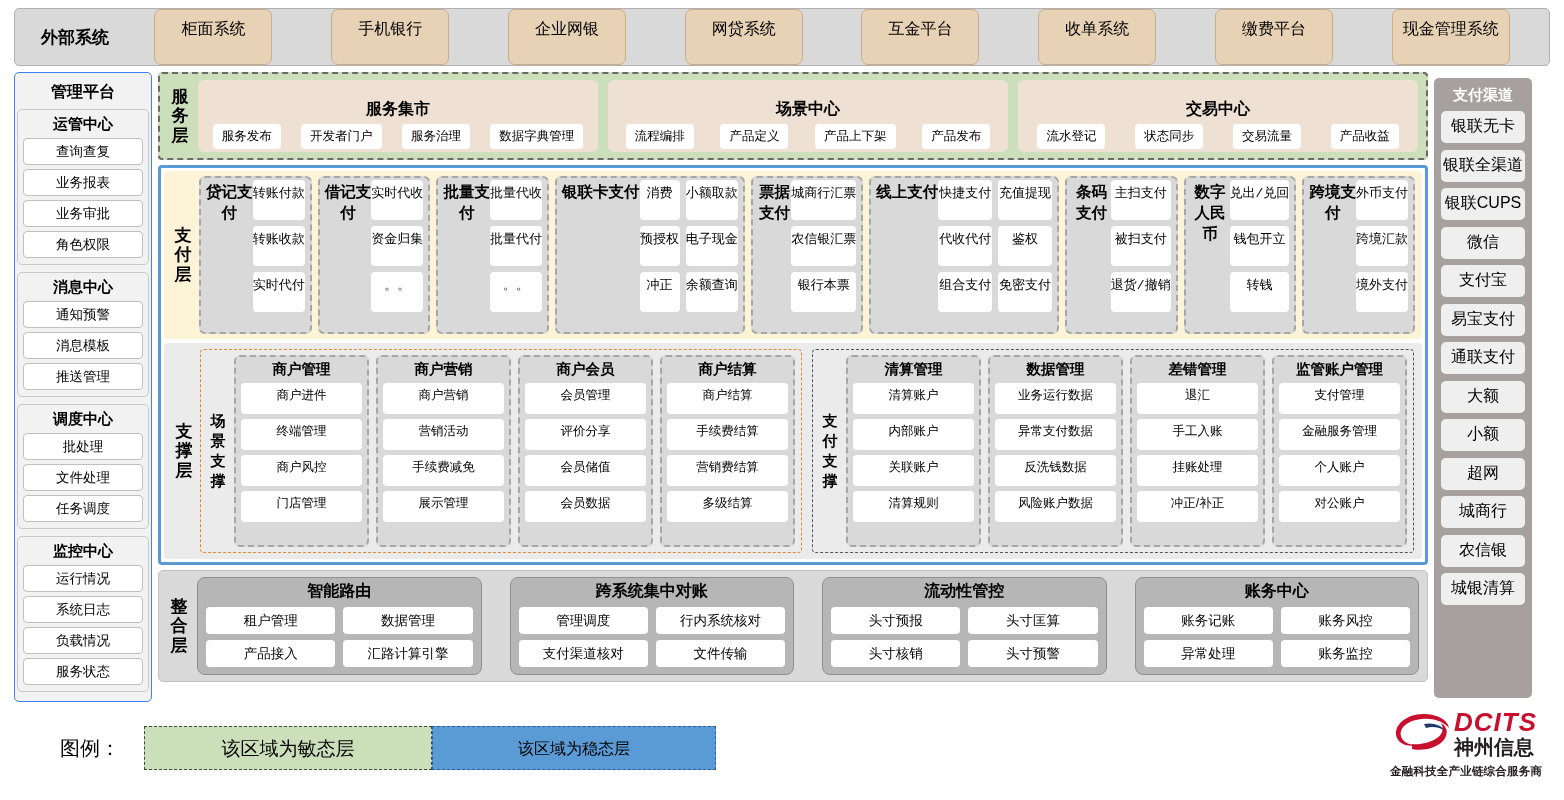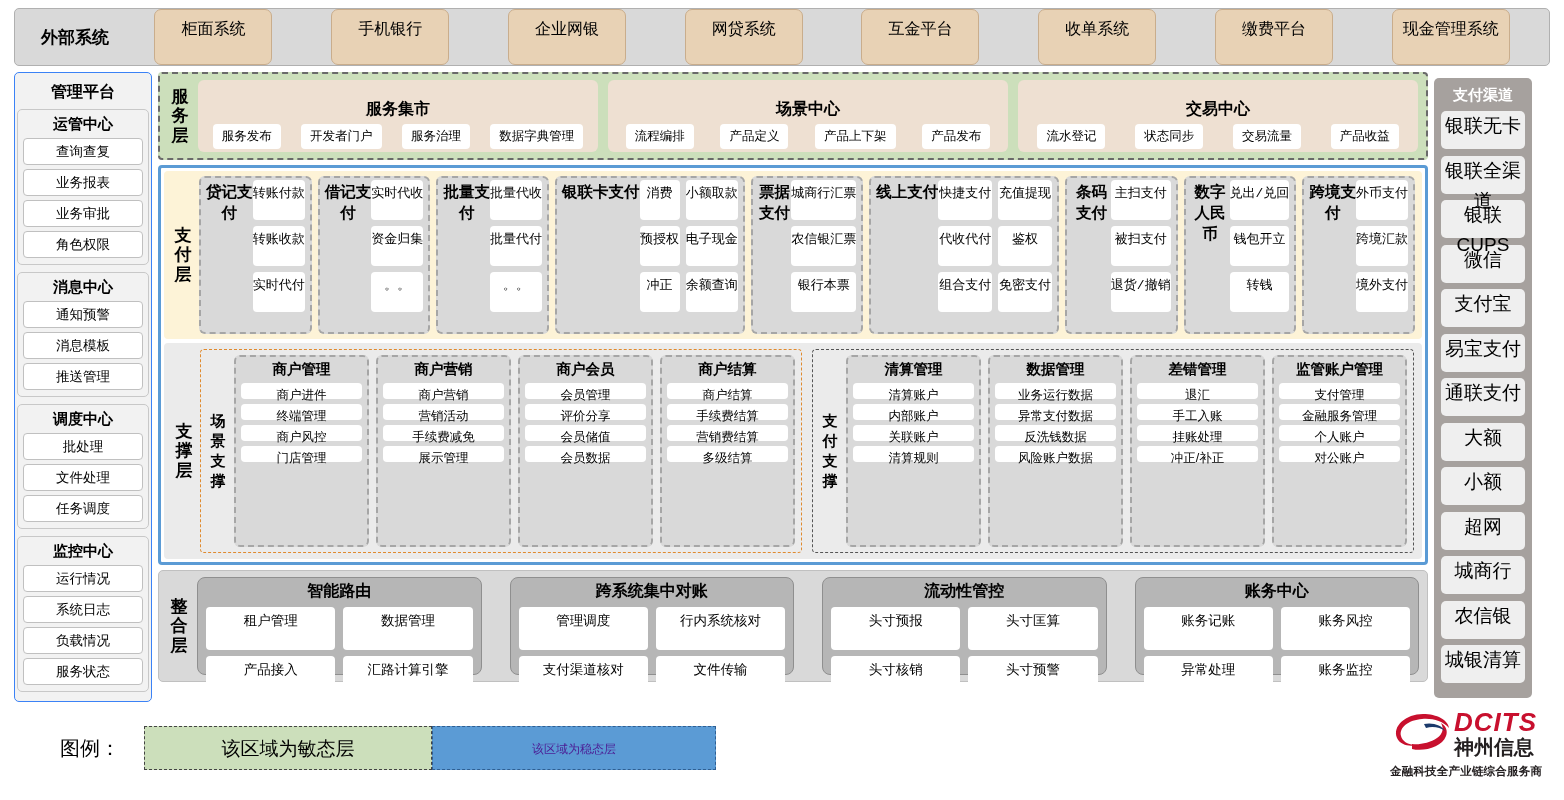--- a/index.html
+++ b/index.html
@@ -47,22 +47,22 @@
   }
   .lbtn:last-child{margin-bottom:0;}
 
   
   .right-panel{
     position:absolute;left:1434px;top:78px;width:98px;height:620px;
     background:#a6a19e;border-radius:5px;box-sizing:border-box;padding:5px 7px;
   }
   .right-title{font-weight:bold;font-size:15px;text-align:center;color:#fff;margin:3px 0 6px;}
   .rbtn{
-    background:#efefef;border-radius:5px;height:38px;line-height:30px;
-    text-align:center;font-size:19px;margin-bottom:6.5px;color:#000;
+    background:#efefef;border-radius:5px;height:32px;line-height:30px;
+    text-align:center;font-size:16px;margin-bottom:6.5px;color:#000;
   }
 
   
   .center{position:absolute;left:158px;top:72px;width:1270px;}
 
   
   .svc-layer{
     background:#ccdfbb;border:2px dashed #6a6a6a;border-radius:4px;
     display:flex;align-items:stretch;padding:6px 8px;box-sizing:border-box;
     height:88px;
@@ -128,52 +128,52 @@
     line-height:1.35;
   }
   .sup-cols{flex:1 1 auto;display:flex;gap:7px;margin-left:5px;}
   .scol{
     flex:1 1 0;border:2px dashed #a6a6a6;border-radius:6px;background:#d9d9d9;
     padding:2px 5px 5px;box-sizing:border-box;display:flex;flex-direction:column;
   }
   .scol-title{font-weight:bold;font-size:14.5px;text-align:center;margin:1px 0 4px;white-space:nowrap;}
   .scol-items{display:flex;flex-direction:column;gap:5px;flex:1 1 auto;}
   .sitem{
-    background:#fff;border-radius:4px;height:16px;line-height:25px;
+    background:#fff;border-radius:4px;height:31px;line-height:25px;
     text-align:center;font-size:12.5px;white-space:nowrap;
   }
 
   
   .int-layer{
     margin-top:5px;background:#d9d9d9;border:1px solid #c0c0c0;border-radius:5px;
     display:flex;align-items:stretch;padding:6px 8px;box-sizing:border-box;height:112px;
   }
   .int-groups{flex:1 1 auto;display:flex;gap:28px;margin-left:6px;}
   .igroup{
     flex:1 1 0;background:#b6b6b6;border:1px solid #8f8f8f;border-radius:8px;
     padding:2px 8px 6px;box-sizing:border-box;display:flex;flex-direction:column;
   }
   .igroup-title{font-weight:bold;font-size:16px;text-align:center;margin:1px 0 5px;}
   .igrid{display:flex;flex-direction:column;gap:6px;flex:1 1 auto;}
   .irow{display:flex;gap:8px;}
   .iitem{
-    flex:1 1 0;background:#fff;border-radius:4px;height:43px;line-height:27px;
+    flex:1 1 0;background:#fff;border-radius:4px;height:27px;line-height:27px;
     text-align:center;font-size:13.5px;white-space:nowrap;
   }
 
   
   .legend{position:absolute;left:60px;top:726px;display:flex;align-items:center;}
   .legend-label{font-size:20px;margin-right:24px;}
   .legend-agile{
     background:#ccdfbb;border:1px dashed #444;width:288px;height:44px;
     line-height:44px;text-align:center;font-size:19px;color:#000;box-sizing:border-box;
   }
   .legend-stable{
     background:#5b9bd5;border:1px dashed #2f5f92;width:284px;height:44px;
-    line-height:44px;text-align:center;font-size:12px;color:#4c1d95;box-sizing:border-box;
+    line-height:44px;text-align:center;font-size:16px;color:#000000;box-sizing:border-box;
   }
 
   
   .logo{position:absolute;left:1390px;top:708px;width:170px;}
   .logo-top{display:flex;align-items:center;}
   .logo-text{margin-left:2px;}
   .logo-dcits{font-size:26px;font-weight:bold;color:#c8102e;letter-spacing:1px;line-height:1;font-style:italic;}
   .logo-cn{font-size:20px;font-weight:bold;color:#231f20;line-height:1.15;margin-top:1px;}
   .logo-slogan{font-size:11.5px;font-weight:bold;color:#231f20;margin-top:4px;letter-spacing:0.2px;}
 </style>

